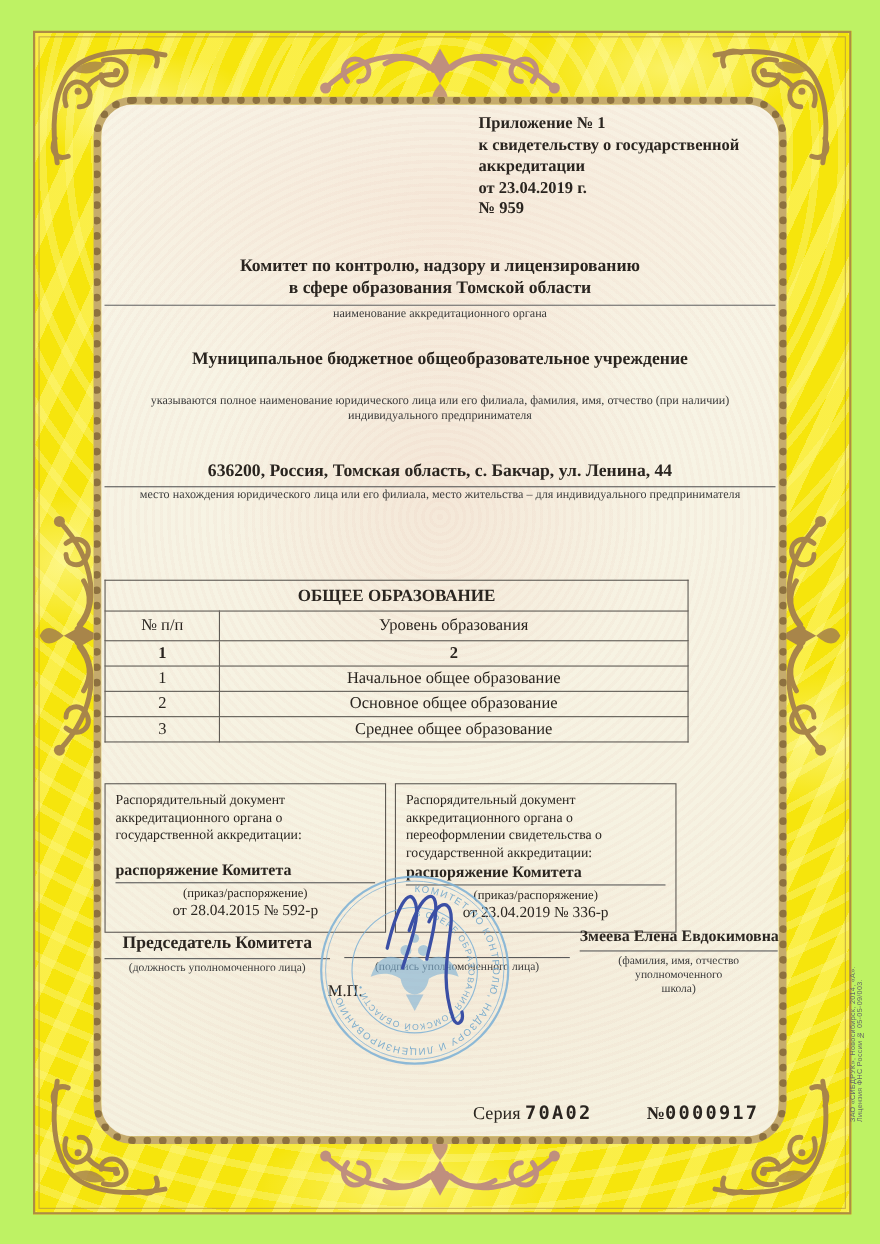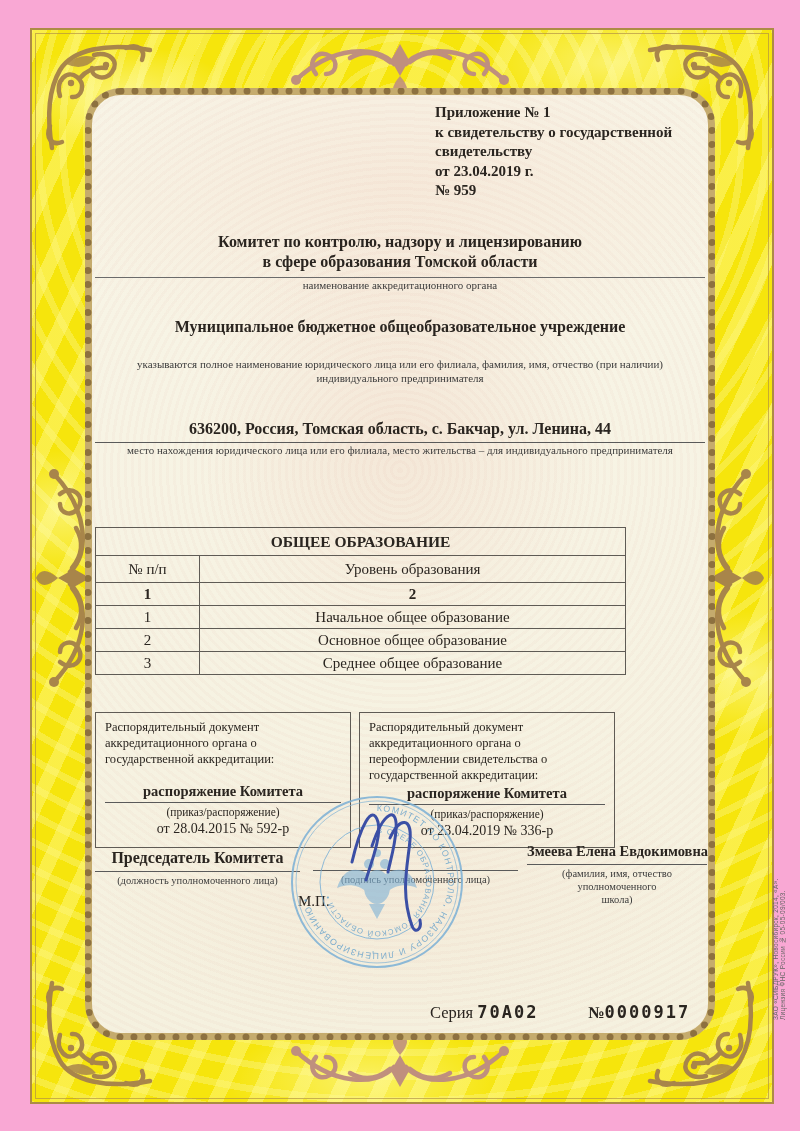--- a/index.html
+++ b/index.html
@@ -1,16 +1,16 @@
 <!DOCTYPE html>
 <html><head>
 <meta charset="utf-8">
 <style>
   html,body{margin:0;padding:0;background:#ffffff;}
-  .page{position:relative;width:800px;height:1131px;background:#f9a8d4;overflow:hidden;
+  .page{position:relative;width:800px;height:1131px;background:#bef264;overflow:hidden;
         font-family:"Liberation Serif","DejaVu Serif",serif;color:#2a2520;}
   
   .band{position:absolute;left:30px;top:28px;width:740px;height:1072px;
         border:2px solid #ad8c45;
         background:
           radial-gradient(ellipse 160px 70px at 12% 6%, rgba(255,253,190,.55), transparent 70%),
           radial-gradient(ellipse 180px 80px at 78% 3%, rgba(255,253,190,.5), transparent 70%),
           radial-gradient(ellipse 150px 90px at 4% 45%, rgba(255,253,190,.5), transparent 70%),
           radial-gradient(ellipse 150px 90px at 97% 60%, rgba(255,253,190,.5), transparent 70%),
           radial-gradient(ellipse 200px 80px at 45% 98%, rgba(255,253,190,.5), transparent 70%),
@@ -59,21 +59,21 @@
   table{border-collapse:collapse;width:100%;font-size:15px;}
   td{border:1px solid #5f5b55;text-align:center;padding:1px 4px;}
   .t-title td{font-weight:bold;font-size:15.5px;height:25px;}
   .t-head td{font-weight:normal;height:24px;}
   .t-num td{font-weight:bold;height:20px;}
   .t-row td{height:20px;}
   .col-num{width:95px;}
   
   .orders{left:95px;top:712px;width:520px;display:flex;gap:8px;align-items:stretch;}
   .obox{border:1px solid #5f5b55;box-sizing:border-box;padding:6px 9px 8px 9px;font-size:12.5px;line-height:16px;}
-  .obox .doc{font-size:14.5px;font-weight:bold;text-align:center;padding-bottom:3px;border-bottom:1px solid #5a5a5a;}
+  .obox .doc{font-size:14.5px;font-weight:bold;text-align:left;padding-bottom:3px;border-bottom:1px solid #5a5a5a;}
   .obox .pcap{font-size:11.5px;text-align:center;margin-top:1px;}
   .obox .odate{font-size:14px;text-align:center;margin-top:1px;}
   .obox-left{width:302px;}
   .obox-left .doc{margin-top:16px;}
   .obox-right{width:302px;}
   .obox-right .doc{margin-top:2px;}
   
   .sigrow{left:95px;top:843px;width:612px;height:90px;}
   .sigcol{position:absolute;text-align:center;}
   .sig-pos{left:0px;top:6px;width:205px;}
@@ -243,21 +243,21 @@
         <path d="M120,46 q-14,16 0,22 q14,-6 0,-22z" opacity=".9"></path>
       </g>
     </svg>
   </div>
 
   <div class="panel"></div>
 
   <div class="abs appendix">
     <div>Приложение № 1</div>
     <div>к свидетельству о государственной</div>
-    <div>свидетельству</div>
+    <div>аккредитации</div>
     <div>от 23.04.2019 г.</div>
     <div>№ 959</div>
   </div>
 
   <div class="abs authority center">
     <div class="name-wrap">
       <div class="name">Комитет по контролю, надзору и лицензированию</div>
       <div class="name">в сфере образования Томской области</div>
     </div>
     <div class="cap">наименование аккредитационного органа</div>

